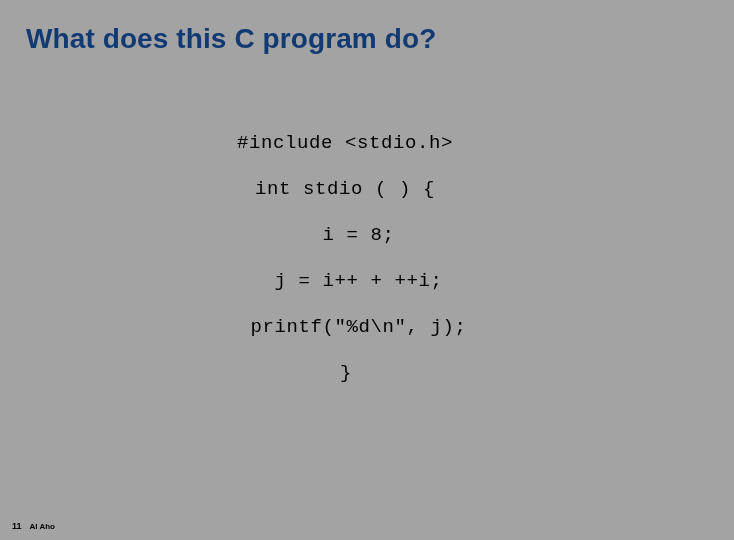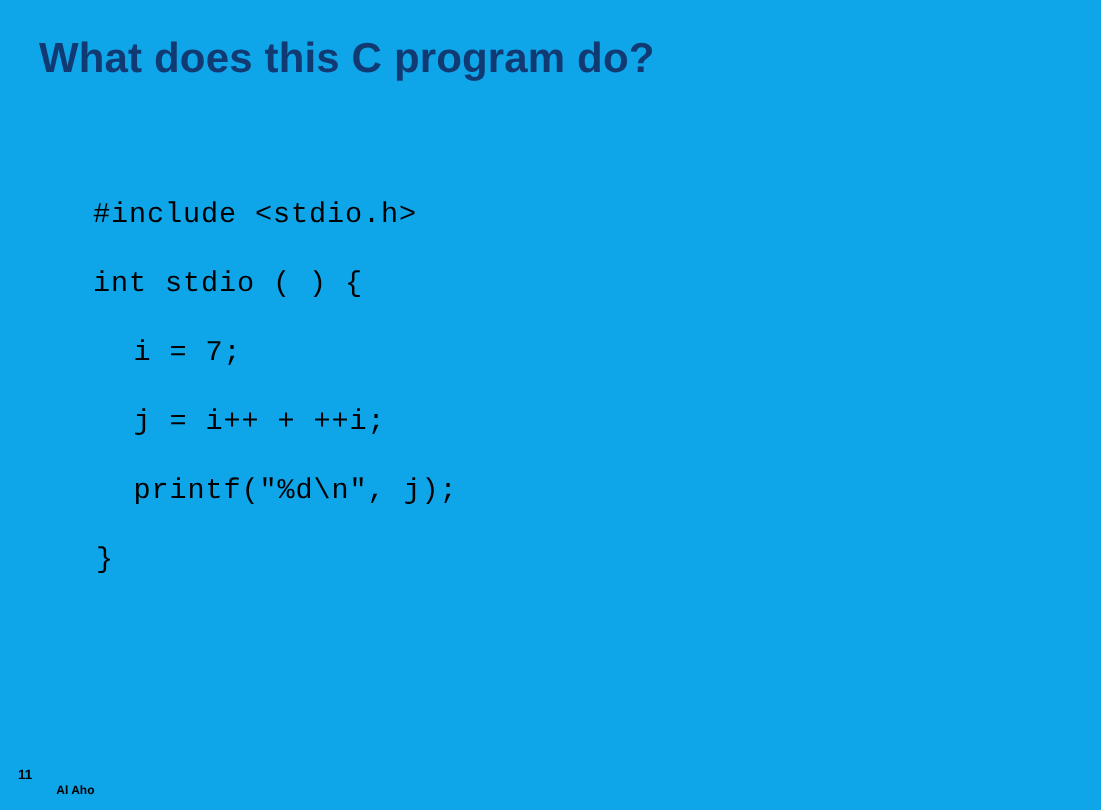--- a/index.html
+++ b/index.html
@@ -12,44 +12,45 @@
     height: 540px;
     position: relative;
     overflow: hidden;
     font-family: "Liberation Sans", sans-serif;
     -webkit-font-smoothing: antialiased;
   }
 
   .slide {
     position: absolute;
     inset: 0;
-    background: #0ea5e9;
+    background: #a3a3a3;
   }
 
   
   .slide-title {
     position: absolute;
     left: 26px;
     top: 22px;
     width: 660px;
     font-family: "Liberation Sans", sans-serif;
     font-size: 28px;
     font-weight: bold;
     line-height: 34px;
     color: #113a72;
     letter-spacing: 0.1px;
     white-space: nowrap;
   }
 
   
   .code-block {
     position: absolute;
-    left: 62px;
+    left: 35px;
     top: 120px;
     width: 620px;
+    text-align: center;
   }
 
   .code-line {
     font-family: "Liberation Mono", "DejaVu Sans Mono", monospace;
     font-size: 19px;
     line-height: 46px;
     height: 46px;
     color: #000000;
     white-space: pre;
     letter-spacing: 0.6px;
@@ -58,22 +59,22 @@
   .code-line.indent-0 { padding-left: 0px; }
   .code-line.indent-1 { padding-left: 27px; }
   .code-line.indent-close { padding-left: 2px; }
 
   
   .footer {
     position: absolute;
     left: 12px;
     bottom: 8px;
     display: flex;
-    align-items: center;
-    gap: 16px;
+    align-items: flex-end;
+    gap: 8px;
   }
   .footer-slide-number {
     font-family: "Liberation Sans", sans-serif;
     font-size: 9px;
     font-weight: bold;
     color: #000000;
     line-height: 11px;
   }
   .footer-author {
     font-family: "Liberation Sans", sans-serif;
@@ -87,21 +88,21 @@
 </head>
 <body>
 
 <div class="slide">
 
   <div class="slide-title">What does this C program do?</div>
 
   <div class="code-block">
     <div class="code-line indent-0">#include &lt;stdio.h&gt;</div>
     <div class="code-line indent-0">int stdio ( ) {</div>
-    <div class="code-line indent-1">i = 7;</div>
+    <div class="code-line indent-1">i = 8;</div>
     <div class="code-line indent-1">j = i++ + ++i;</div>
     <div class="code-line indent-1">printf("%d\n", j);</div>
     <div class="code-line indent-close">}</div>
   </div>
 
   <div class="footer">
     <span class="footer-slide-number">11</span>
     <span class="footer-author">Al Aho</span>
   </div>
 

